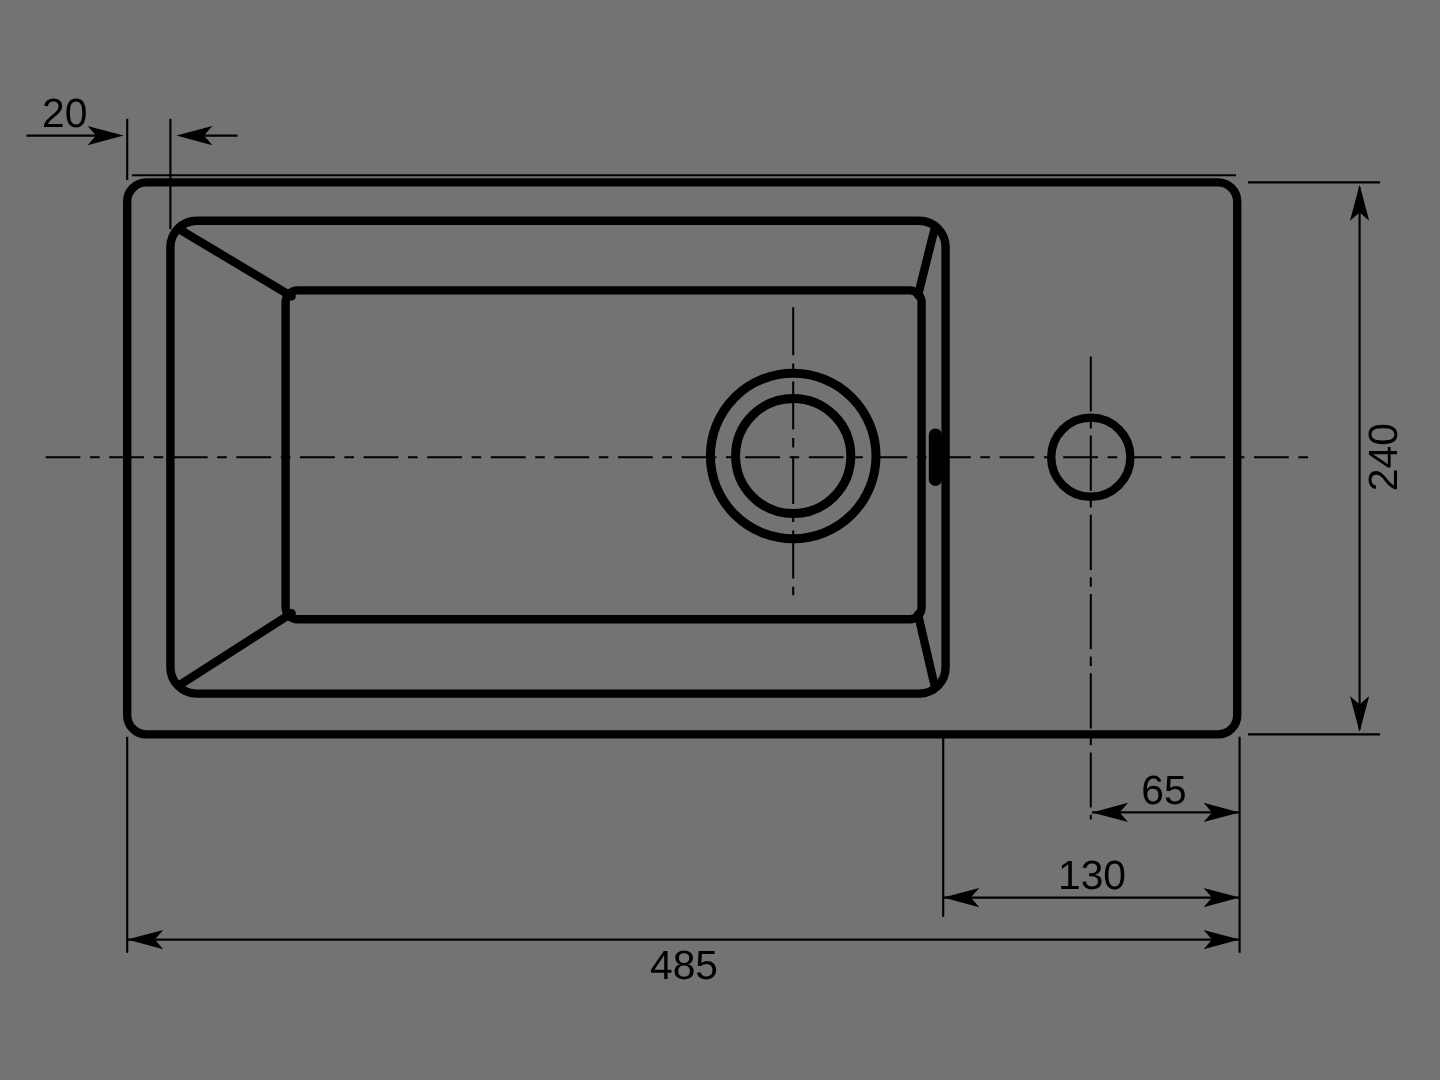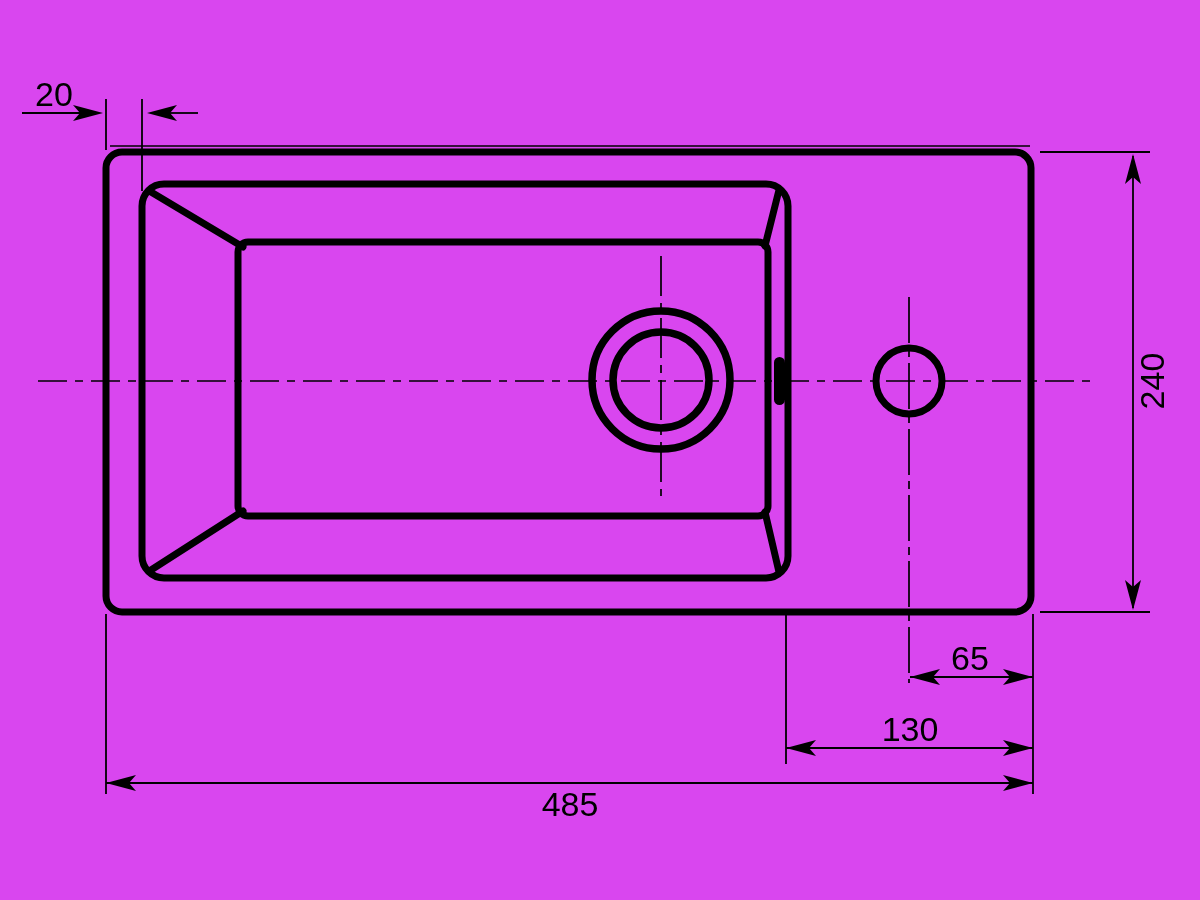--- a/index.html
+++ b/index.html
@@ -1,16 +1,16 @@
 <!DOCTYPE html>
 <html><head>
 <meta charset="utf-8">
 <style>
   html,body{margin:0;padding:0;background:#ffffff;}
-  .stage{position:relative;width:1200px;height:900px;background:#d946ef;overflow:hidden;}
+  .stage{position:relative;width:1200px;height:900px;background:#737373;overflow:hidden;}
   svg{display:block;}
   .dim-text{font-family:"Liberation Sans","DejaVu Sans",sans-serif;font-size:34px;fill:#000;}
 </style>
 </head>
 <body>
 
 <div class="stage">
 <svg width="1200" height="900" viewBox="0 0 1200 900">
 
   <g fill="none" stroke="#000">

